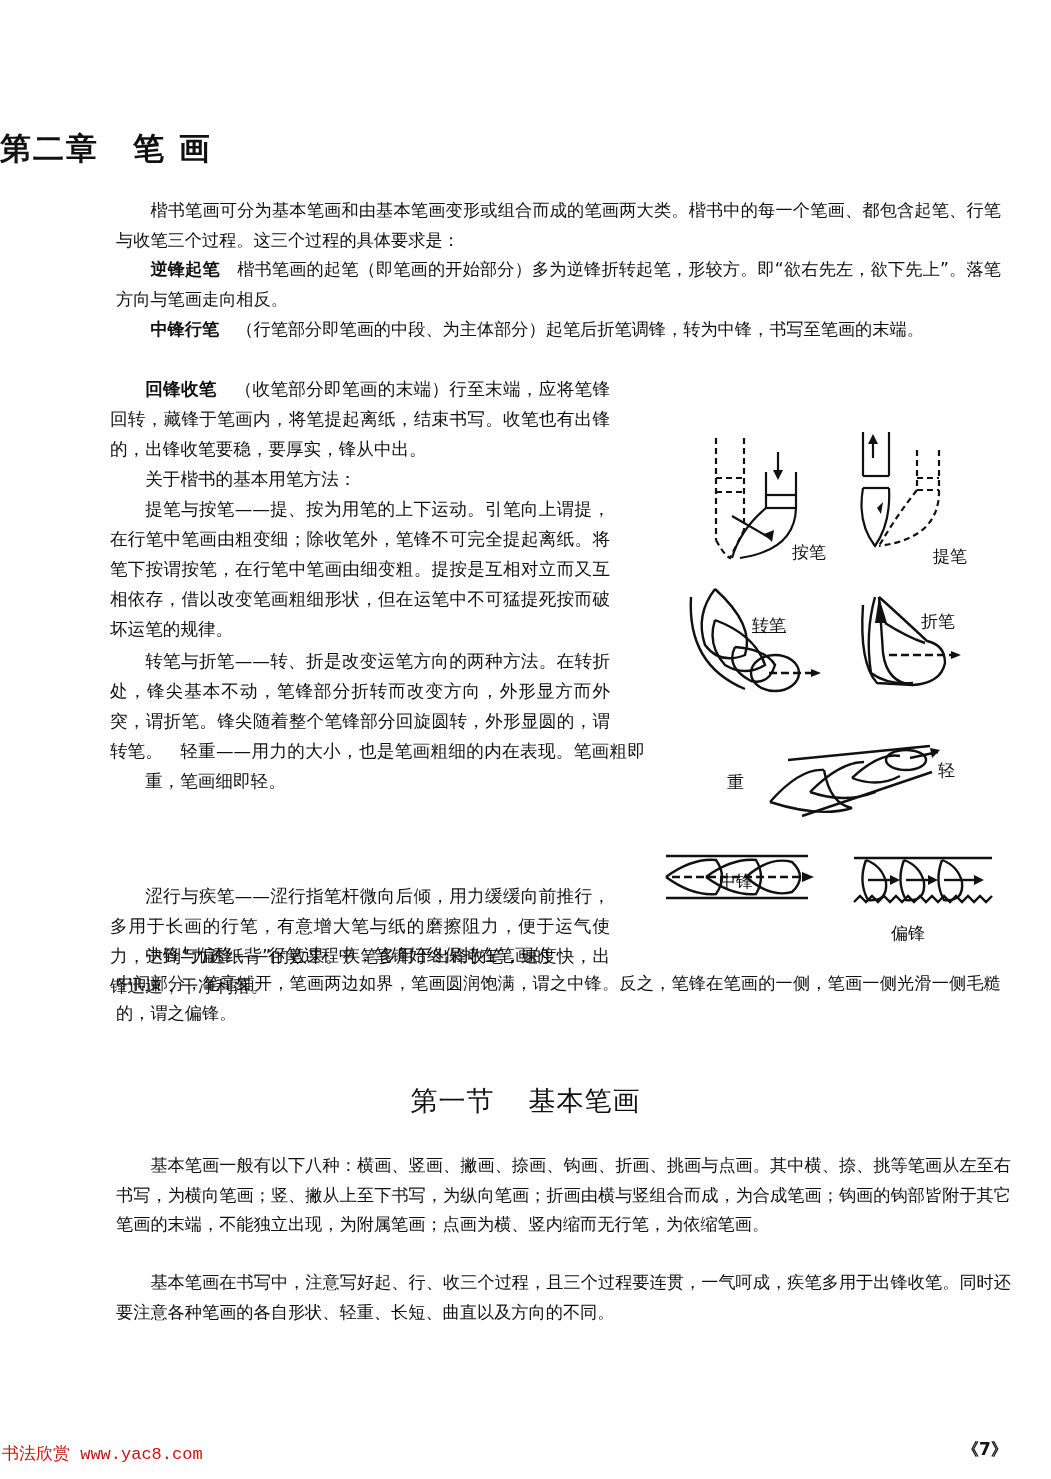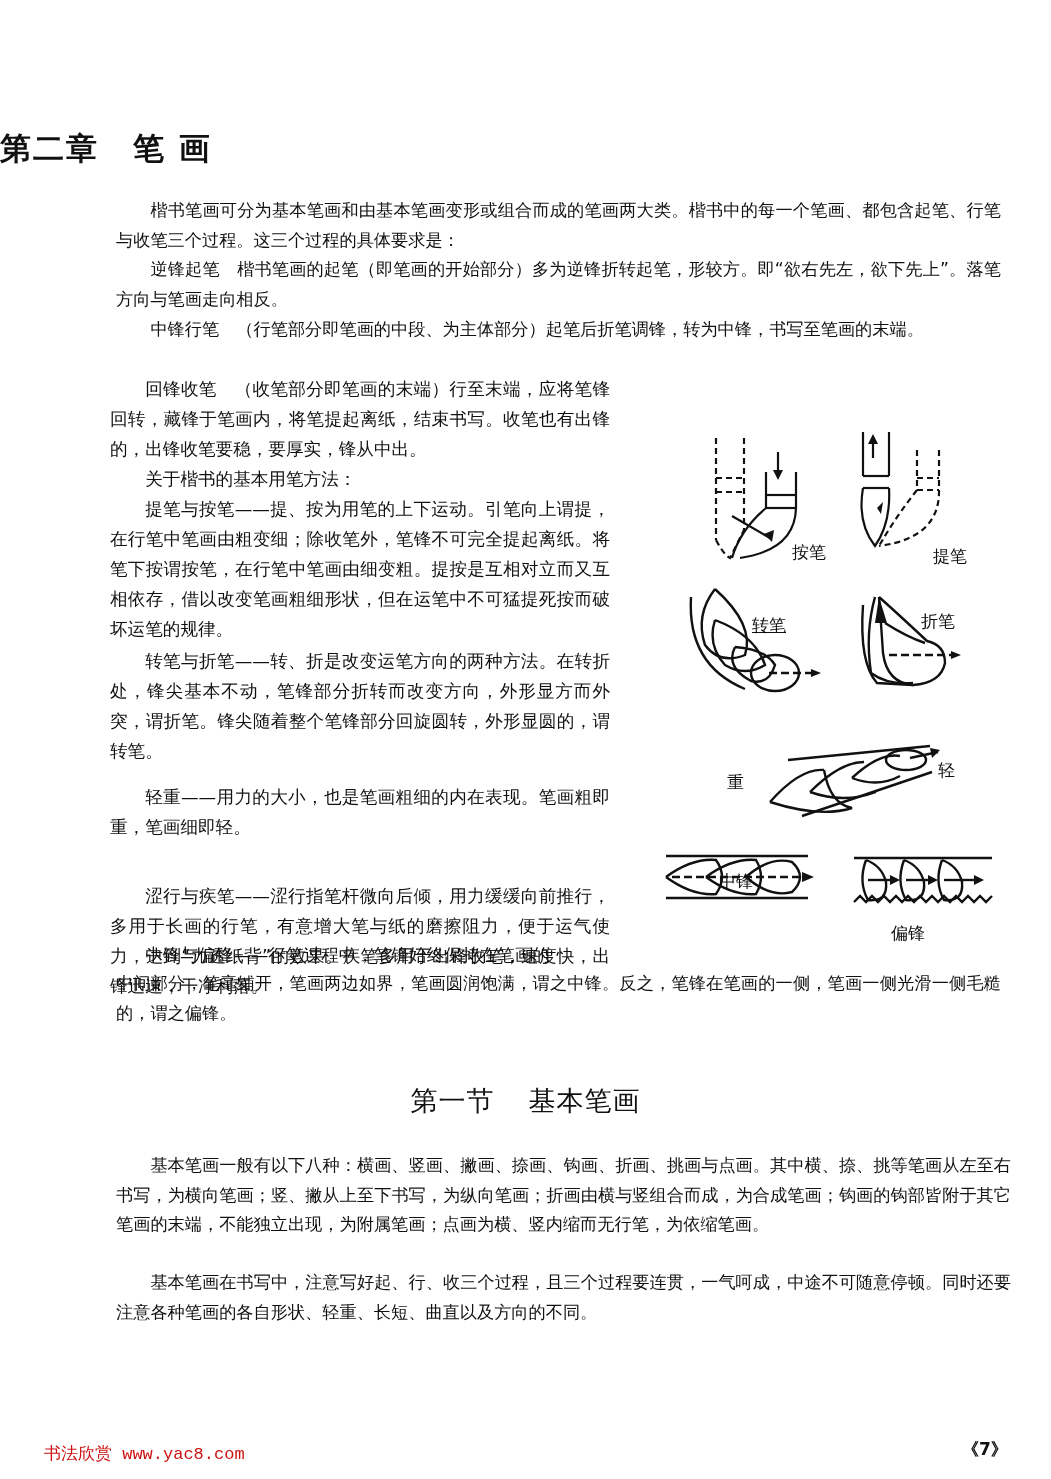--- a/index.html
+++ b/index.html
@@ -8,26 +8,26 @@
   .chapter-title { position: absolute; top: 128px; left: 0; width: 1051px; 
          font-size: 31px; font-weight: bold; letter-spacing: 2px; }
   .chapter-title span.gap { display: inline-block; width: 34px; }
   .section-title { position: absolute; top: 1083px; left: 0; width: 1051px; text-align: center;
          font-size: 27px; font-weight: normal; letter-spacing: 1px; }
   .section-title span.gap { display: inline-block; width: 34px; }
   .para { position: absolute; font-size: 17.2px; line-height: 29.5px; margin: 0; text-align: justify; }
   .indent { text-indent: 2em; }
   .full { left: 116px; width: 885px; }
   .narrow { left: 110px; width: 500px; font-size: 17.6px; line-height: 30px; }
-  .bold { font-weight: normal; }
+  .bold { font-weight: bold; }
   .fig-label { position: absolute; font-size: 17px; }
   .figure { position: absolute; }
   .page-num { position: absolute; left: 962px; top: 1438px; font-size: 17px; font-weight: bold; }
   .watermark { position: absolute; left: 2px; top: 1442px; font-size: 17px; color: #cc1111;
-         font-family: "Liberation Mono", monospace; margin-left: 42px; }
+         font-family: "Liberation Mono", monospace; }
   .watermark .cn { font-family: "DejaVu Sans", sans-serif; }
 </style>
 </head>
 <body>
 
 <div class="chapter-title">
   <span>第二章</span><span class="gap"></span><span>笔 画</span>
 </div>
 
 <p class="para full indent" style="top:196px;">楷书笔画可分为基本笔画和由基本笔画变形或组合而成的笔画两大类。楷书中的每一个笔画、都包含起笔、行笔与收笔三个过程。这三个过程的具体要求是：</p>
@@ -37,21 +37,21 @@
 <p class="para full indent" style="top:315px;"><span class="bold">中锋行笔</span><span>　（行笔部分即笔画的中段、为主体部分）起笔后折笔调锋，转为中锋，书写至笔画的末端。</span></p>
 
 <p class="para narrow indent" style="top:374px;"><span class="bold">回锋收笔</span><span>　（收笔部分即笔画的末端）行至末端，应将笔锋回转，藏锋于笔画内，将笔提起离纸，结束书写。收笔也有出锋的，出锋收笔要稳，要厚实，锋从中出。</span></p>
 
 <p class="para narrow indent" style="top:464px;">关于楷书的基本用笔方法：</p>
 
 <p class="para narrow indent" style="top:494px;">提笔与按笔——提、按为用笔的上下运动。引笔向上谓提，在行笔中笔画由粗变细；除收笔外，笔锋不可完全提起离纸。将笔下按谓按笔，在行笔中笔画由细变粗。提按是互相对立而又互相依存，借以改变笔画粗细形状，但在运笔中不可猛提死按而破坏运笔的规律。</p>
 
 <p class="para narrow indent" style="top:646px;">转笔与折笔——转、折是改变运笔方向的两种方法。在转折处，锋尖基本不动，笔锋部分折转而改变方向，外形显方而外突，谓折笔。锋尖随着整个笔锋部分回旋圆转，外形显圆的，谓转笔。</p>
 
-<p class="para narrow indent" style="top:782px;">轻重——用力的大小，也是笔画粗细的内在表现。笔画粗即重，笔画细即轻。</p>
+<p class="para narrow indent" style="top:736px;margin-left:35px;">轻重——用力的大小，也是笔画粗细的内在表现。笔画粗即重，笔画细即轻。</p>
 
 <p class="para narrow indent" style="top:837px;margin-top:44px;">涩行与疾笔——涩行指笔杆微向后倾，用力缓缓向前推行，多用于长画的行笔，有意增大笔与纸的磨擦阻力，便于运气使力，达到“力透纸背”的效果。疾笔多用于出锋收笔，速度快，出锋迅速，干净利落。</p>
 
 <p class="para narrow indent" style="top:940px;">中锋与偏锋——行笔过程中，笔锋始终保持在笔画的</p>
 
 <p class="para full" style="top:969px;">中间部分，笔毫铺开，笔画两边如界，笔画圆润饱满，谓之中锋。反之，笔锋在笔画的一侧，笔画一侧光滑一侧毛糙的，谓之偏锋。</p>
 
 <svg class="figure" style="left:700px; top:430px;" width="110" height="130" viewBox="0 0 110 130">
   <g fill="none" stroke="#111" stroke-width="2.2">
     <line x1="16" y1="8" x2="16" y2="110" stroke-dasharray="6,4"></line>
@@ -162,16 +162,16 @@
   <polygon points="76,21 86,26 76,31" fill="#111"></polygon>
   <polygon points="122,21 132,26 122,31" fill="#111"></polygon>
 </svg>
 <span class="fig-label" style="left:891px; top:922px;">偏锋</span>
 
 <div class="section-title">
   <span>第一节</span><span class="gap"></span><span>基本笔画</span>
 </div>
 
 <p class="para full indent" style="top:1151px; width:895px;">基本笔画一般有以下八种：横画、竖画、撇画、捺画、钩画、折画、挑画与点画。其中横、捺、挑等笔画从左至右书写，为横向笔画；竖、撇从上至下书写，为纵向笔画；折画由横与竖组合而成，为合成笔画；钩画的钩部皆附于其它笔画的末端，不能独立出现，为附属笔画；点画为横、竖内缩而无行笔，为依缩笔画。</p>
-<p class="para full indent" style="top:1268px; width:895px;">基本笔画在书写中，注意写好起、行、收三个过程，且三个过程要连贯，一气呵成，中途不可随意停顿。同时还要注意各种笔画的各自形状、轻重、长短、曲直以及方向的不同。</p>
+<p class="para full indent" style="top:1268px; width:895px;">基本笔画在书写中，注意写好起、行、收三个过程，且三个过程要连贯，一气呵成，疾笔多用于出锋收笔。同时还要注意各种笔画的各自形状、轻重、长短、曲直以及方向的不同。</p>
 
 <div class="page-num">《7》</div>
 <div class="watermark"><span class="cn">书法欣赏</span><span> www.yac8.com</span></div>
 
 </body></html>

